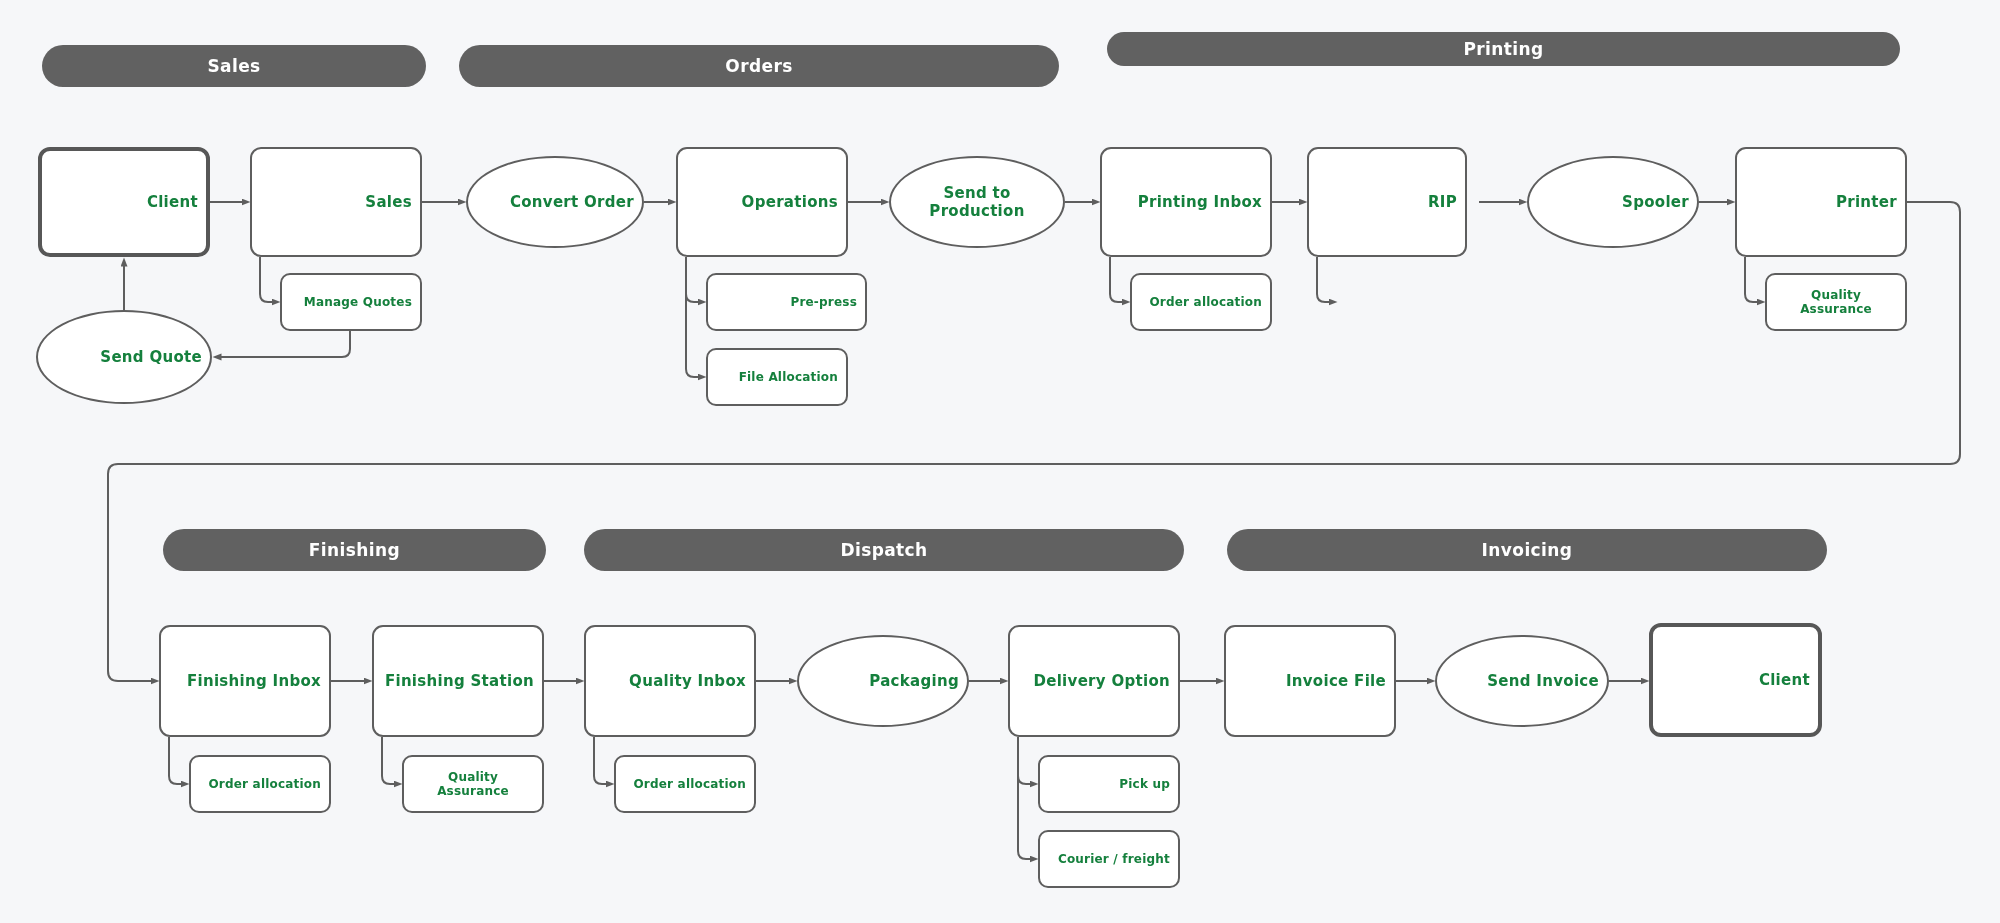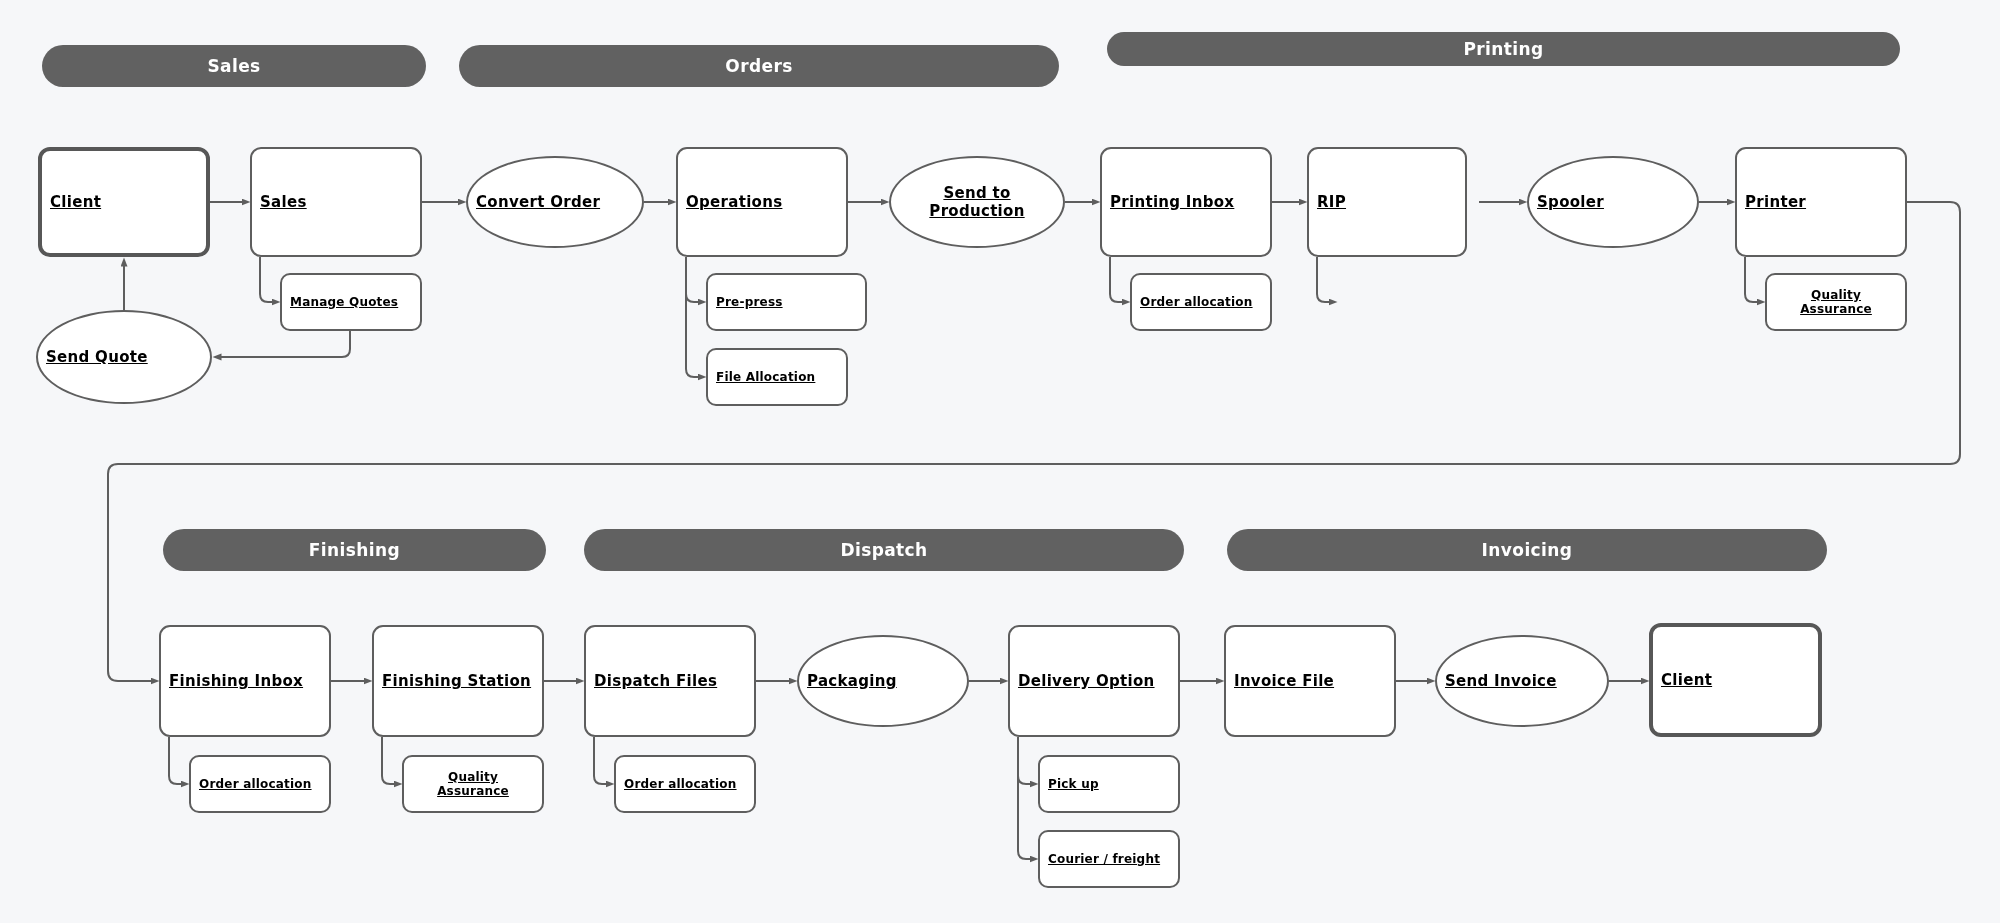--- a/index.html
+++ b/index.html
@@ -16,24 +16,23 @@
     background:#616161;
     border-radius:21px;
     display:flex;align-items:center;justify-content:center;
     color:#ffffff;font-size:17px;font-weight:bold;letter-spacing:.4px;
   }
   .node{
     position:absolute;
     background:#ffffff;
     border:2px solid #5e5e5e;
     box-sizing:border-box;
-    display:flex;align-items:center;justify-content:flex-start;
+    display:flex;align-items:center;justify-content:flex-end;
     text-align:center;
-    color:#000000;
-    text-decoration:underline;
+    color:#15803d;
   }
   .box{border-radius:11px;}
   .box.thick{border-width:4px;border-color:#575757;border-radius:12px;}
   .ellipse{border-radius:50%;}
   .node .lbl{font-size:15px;font-weight:bold;letter-spacing:.3px;padding:0 8px;}
   .sub .lbl{font-size:12px;letter-spacing:.2px;}
   .sub{border-radius:10px;}
 </style>
 </head>
 <body>
@@ -152,21 +151,21 @@
       <span class="lbl">Quality Assurance</span>
     </div>
 
   <div class="node box" style="left:159px;top:625px;width:172px;height:112px">
       <span class="lbl">Finishing Inbox</span>
     </div>
   <div class="node box" style="left:372px;top:625px;width:172px;height:112px">
       <span class="lbl">Finishing Station</span>
     </div>
   <div class="node box" style="left:584px;top:625px;width:172px;height:112px">
-      <span class="lbl">Dispatch Files</span>
+      <span class="lbl">Quality Inbox</span>
     </div>
   <div class="node ellipse" style="left:797px;top:635px;width:172px;height:92px">
       <span class="lbl">Packaging</span>
     </div>
   <div class="node box" style="left:1008px;top:625px;width:172px;height:112px">
       <span class="lbl">Delivery Option</span>
     </div>
   <div class="node box" style="left:1224px;top:625px;width:172px;height:112px">
       <span class="lbl">Invoice File</span>
     </div>

